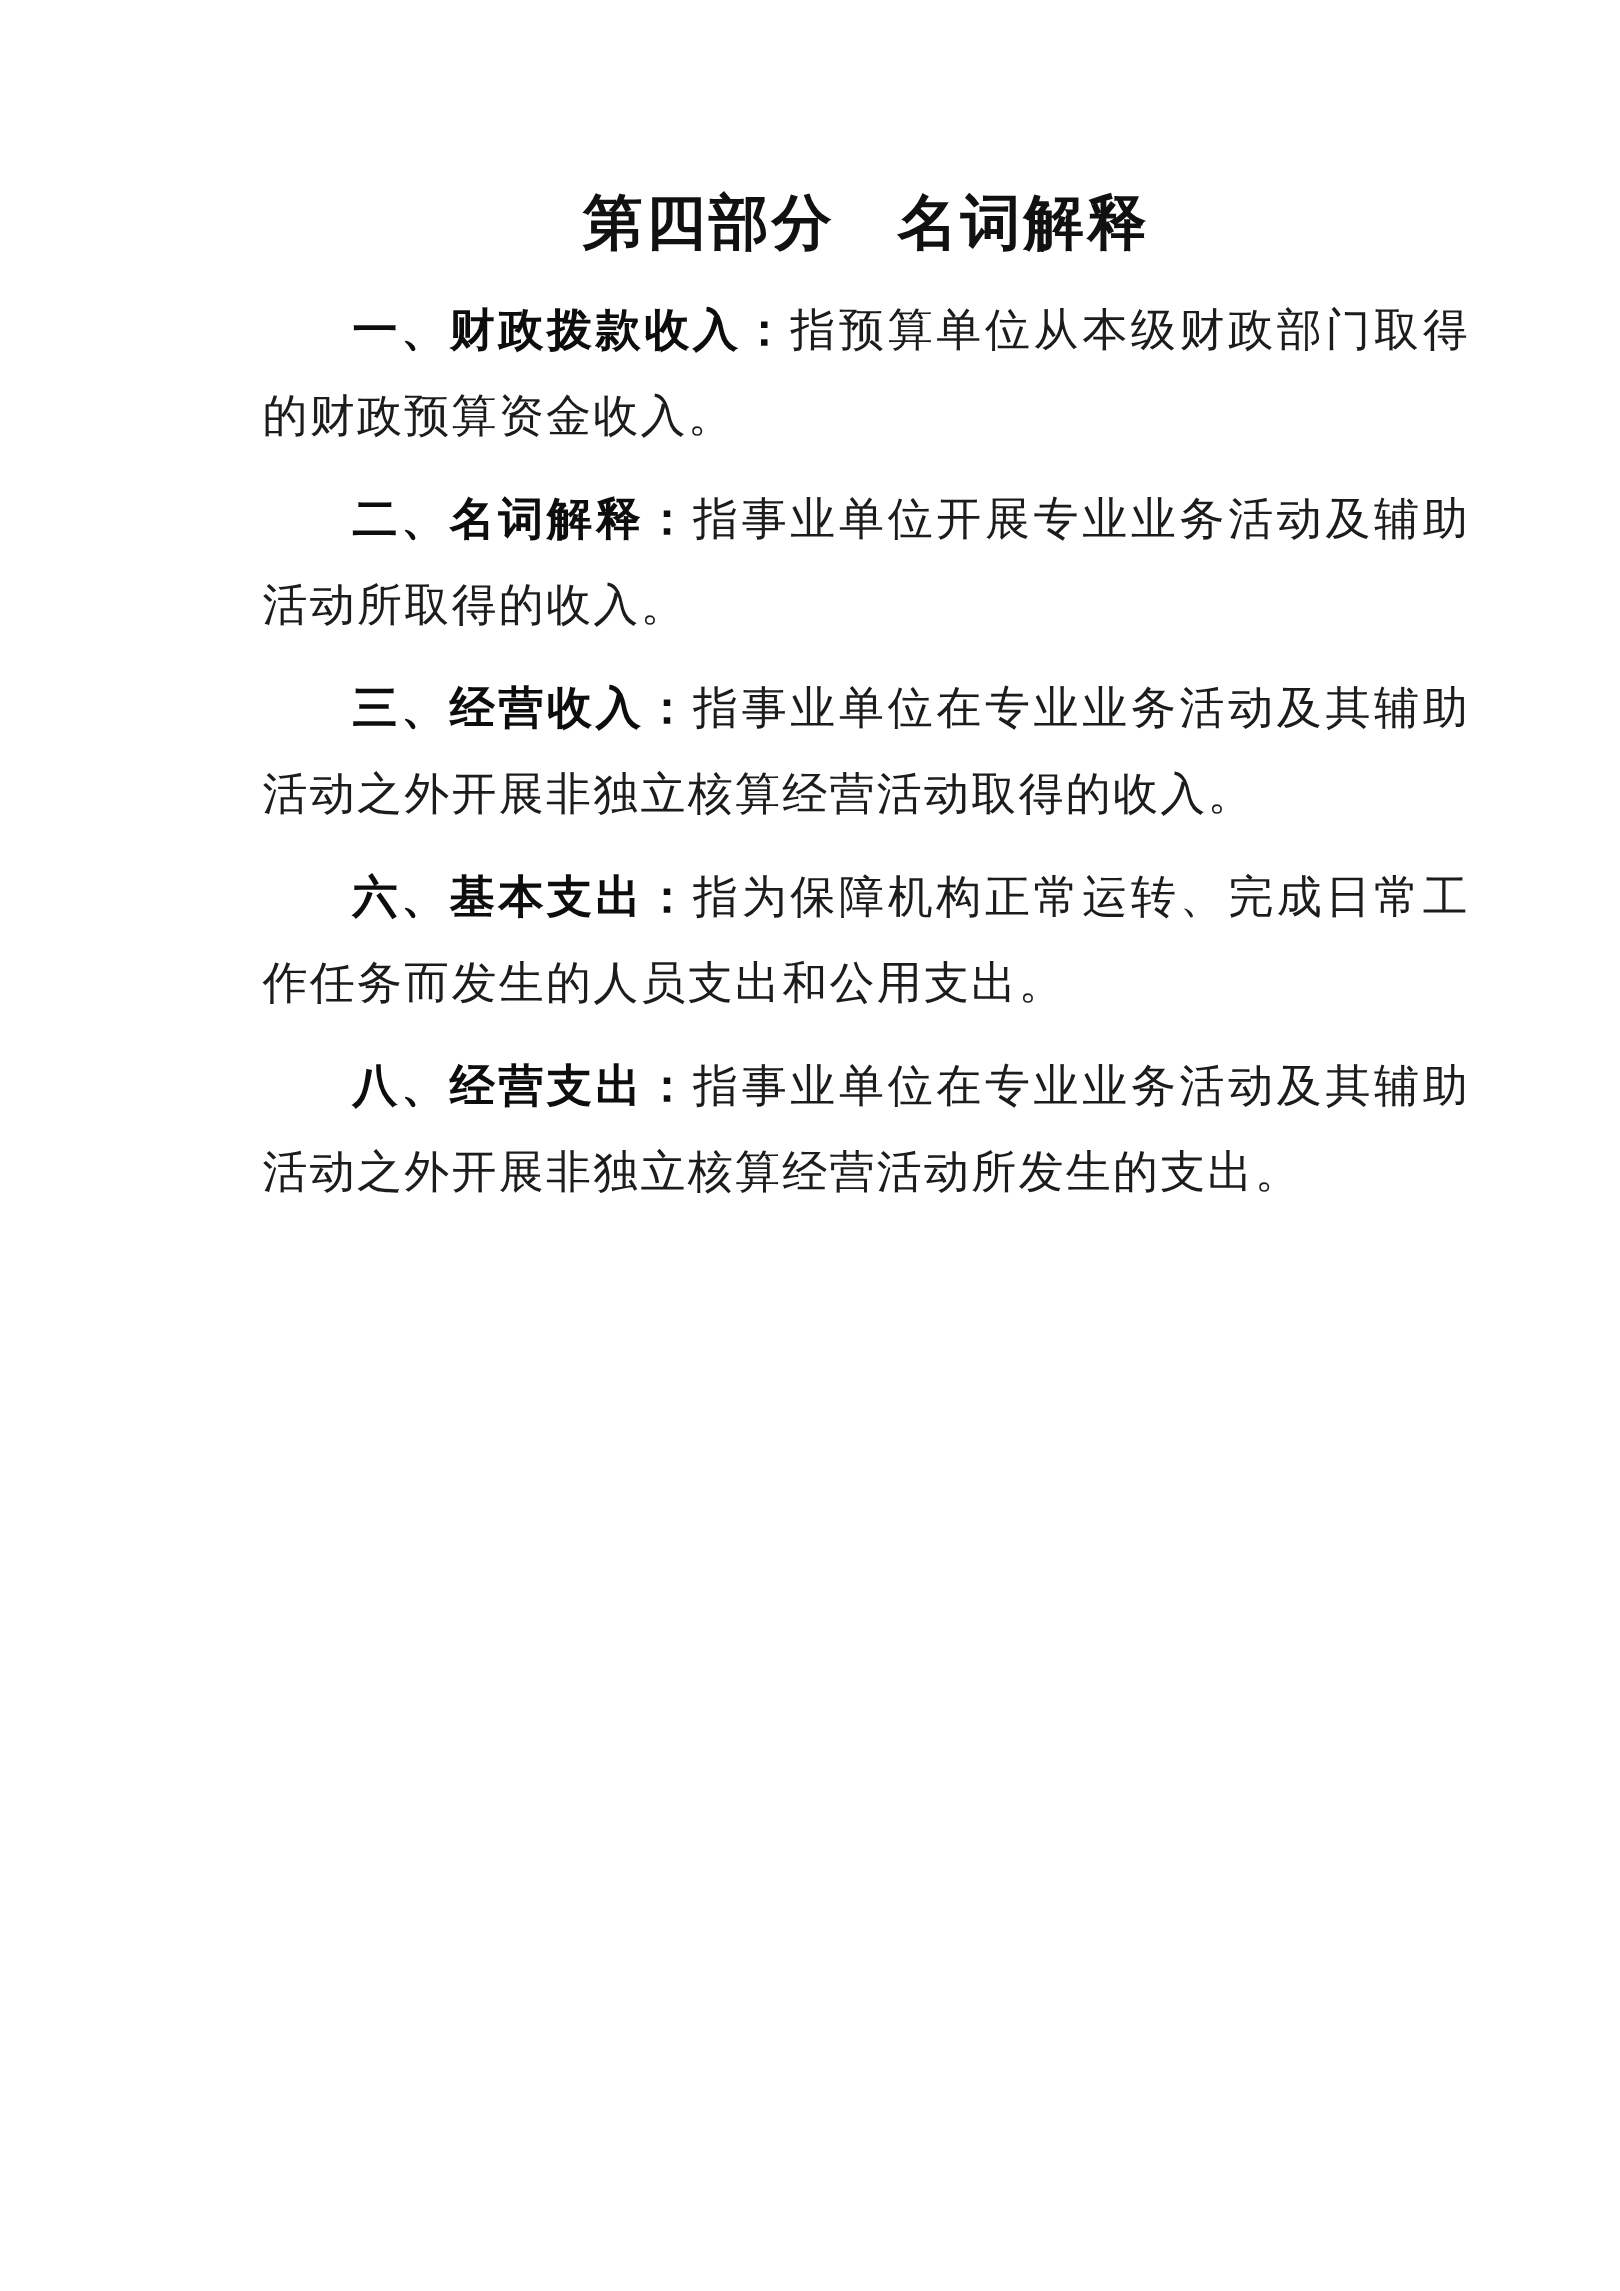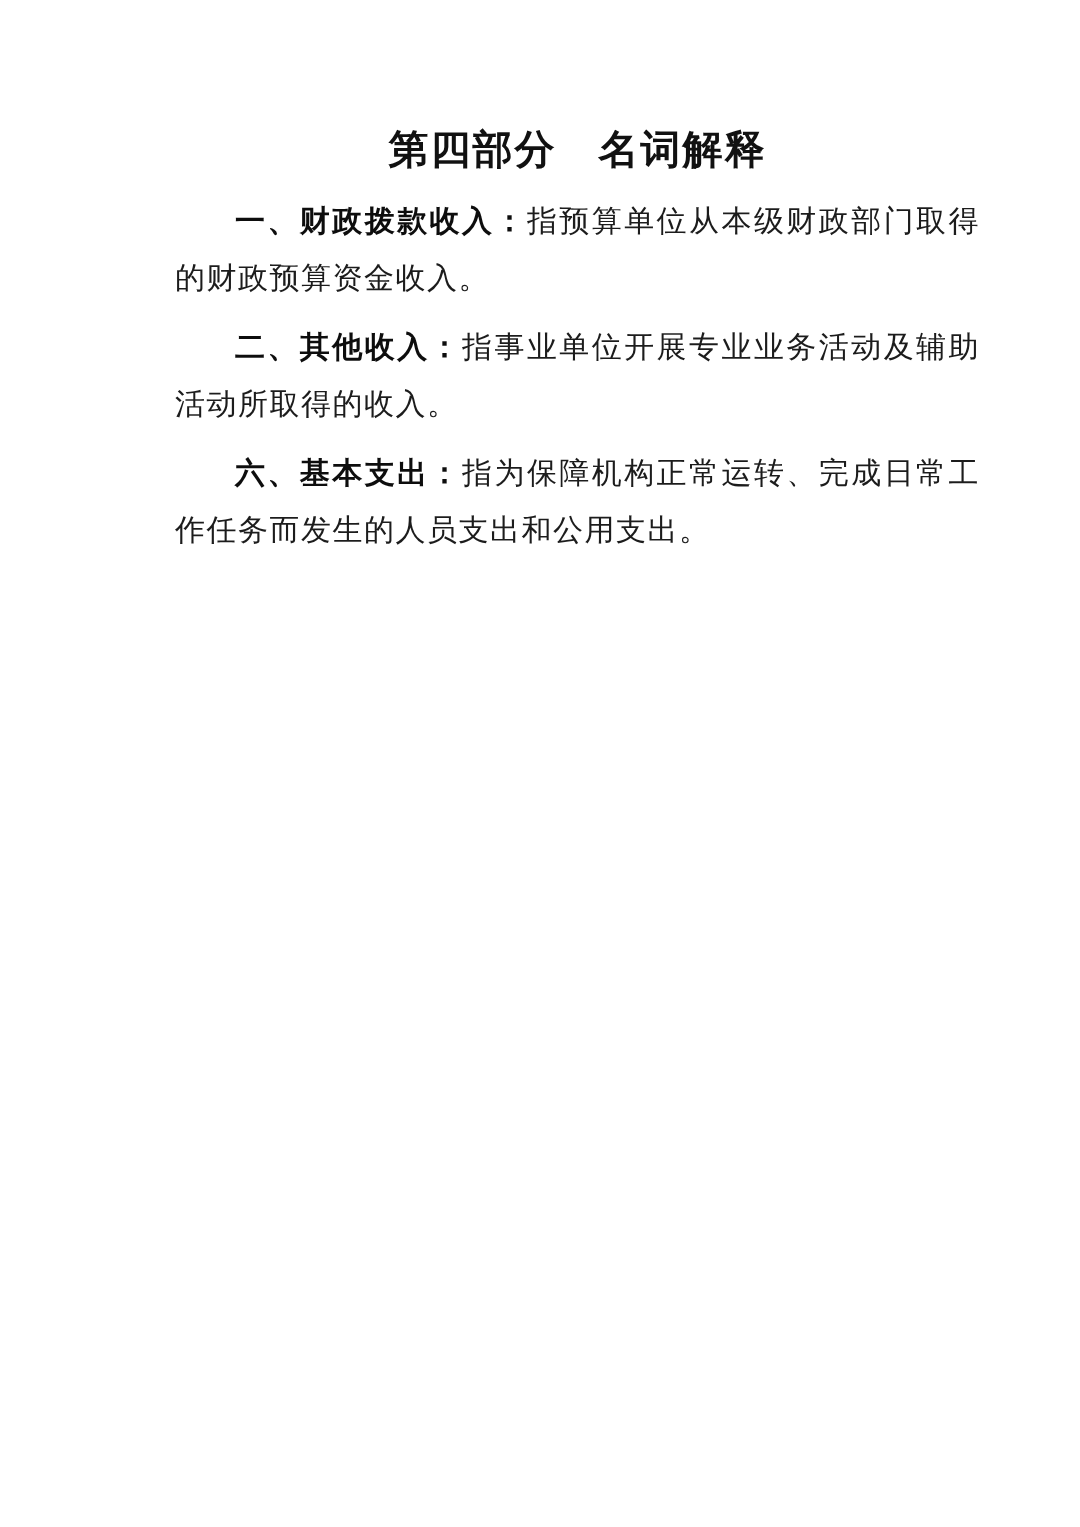--- a/index.html
+++ b/index.html
@@ -50,23 +50,25 @@
 <body>
 
 <div class="page">
 
   <h1 class="doc-title">第四部分　名词解释</h1>
 
   <div class="body-text">
 
     <p><span class="term">一、财政拨款收入：</span><span class="definition">指预算单位从本级财政部门取得的财政预算资金收入。</span></p>
 
-    <p><span class="term">二、其他收入：</span><span class="definition">指事业单位开展专业业务活动及辅助活动所取得的收入。</span></p>
+    <p><span class="term">二、名词解释：</span><span class="definition">指事业单位开展专业业务活动及辅助活动所取得的收入。</span></p>
 
+    <p><span class="term">三、经营收入：</span><span class="definition">指事业单位在专业业务活动及其辅助活动之外开展非独立核算经营活动取得的收入。</span></p>
 
 
 
     <p><span class="term">六、基本支出：</span><span class="definition">指为保障机构正常运转、完成日常工作任务而发生的人员支出和公用支出。</span></p>
 
 
+    <p><span class="term">八、经营支出：</span><span class="definition">指事业单位在专业业务活动及其辅助活动之外开展非独立核算经营活动所发生的支出。</span></p>
 
   </div>
 </div>
 
 </body></html>

